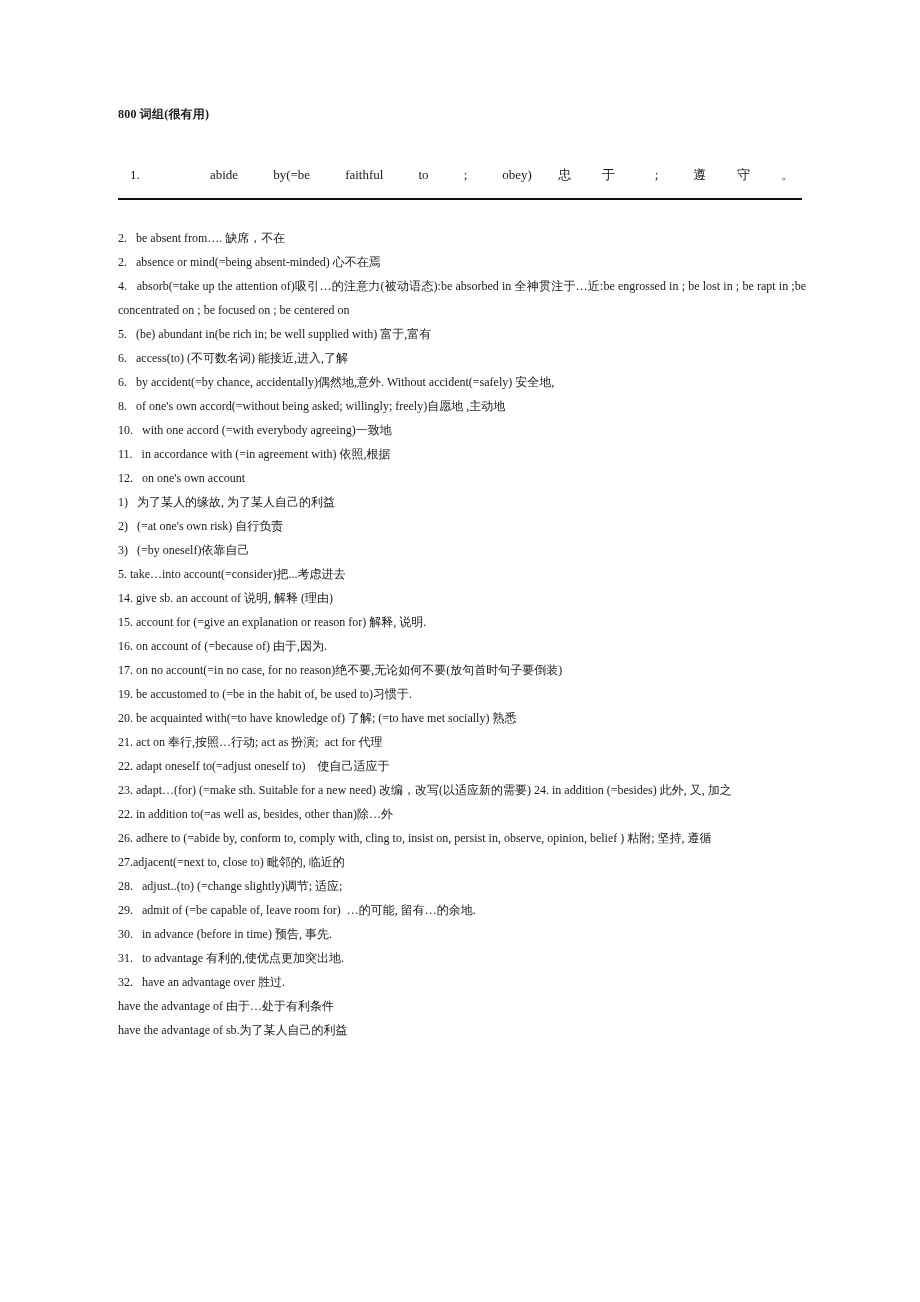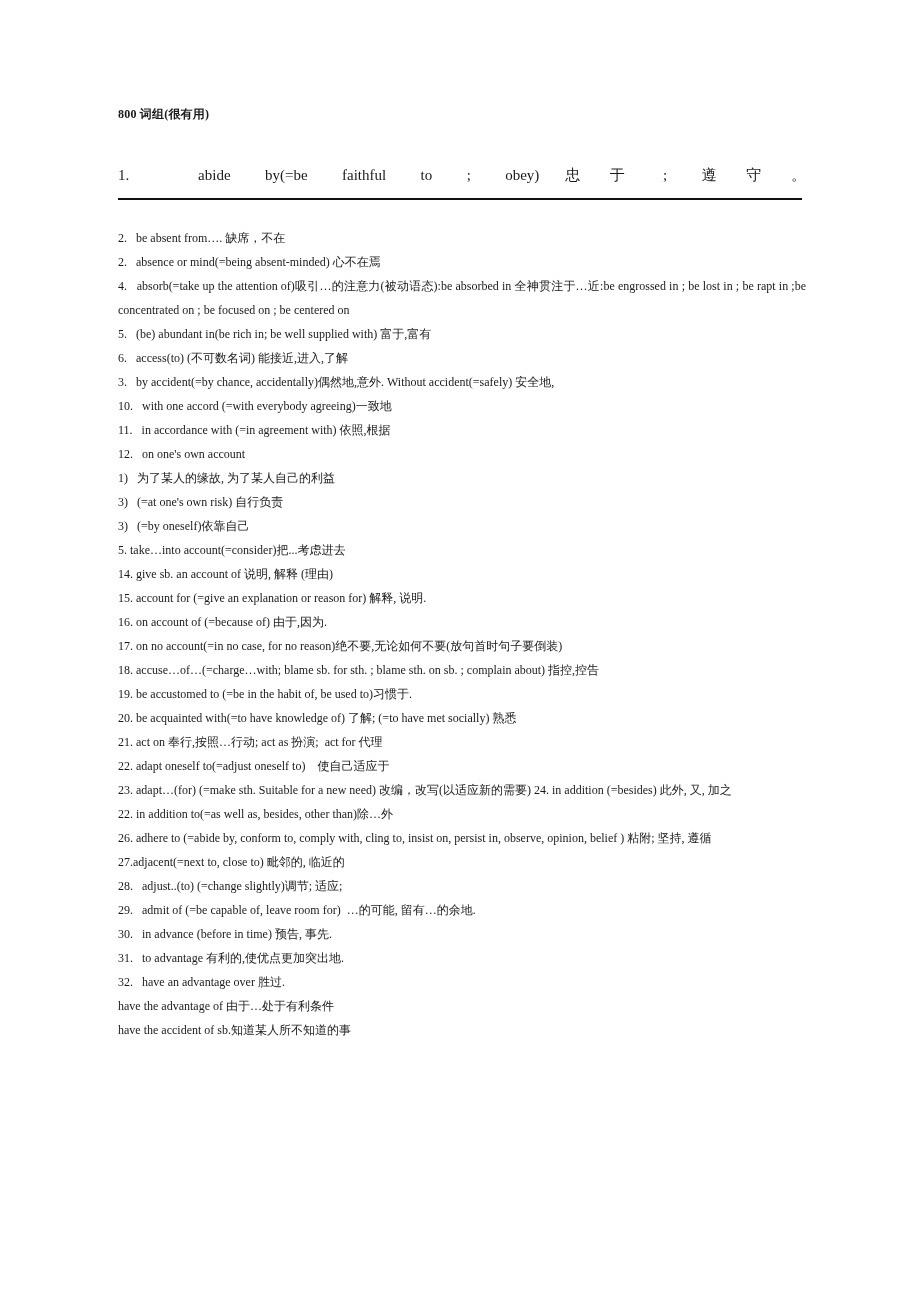--- a/index.html
+++ b/index.html
@@ -35,23 +35,23 @@
   .doc-title {
     font-weight: bold;
     font-size: 12px;
     line-height: 20px;
     margin: 0 0 0 0;
     letter-spacing: 0.2px;
   }
 
   
   .entry-first {
-    margin: 0;
+    margin: 12px;
     padding: 0;
-    font-size: 15px;
+    font-size: 13px;
     line-height: 22px;
     text-align: justify;
     text-align-last: justify;
     white-space: pre-wrap;
     word-spacing: 1.0px;
     margin-top: 40px;
   }
 
   .rule {
     margin: 0;
@@ -94,45 +94,45 @@
     <p class="entry-first">1.        abide    by(=be    faithful    to    ;    obey)   忠   于    ;    遵   守   。</p>
 
     <hr class="rule">
 
     <div class="body-list">
       <p class="line">2.   be absent from…. 缺席，不在</p>
       <p class="line">2.   absence or mind(=being absent-minded) 心不在焉</p>
       <p class="line justified">4.   absorb(=take up the attention of)吸引…的注意力(被动语态):be absorbed in 全神贯注于…近:be engrossed in ; be lost in ; be rapt in ;be concentrated on ; be focused on ; be centered on</p>
       <p class="line">5.   (be) abundant in(be rich in; be well supplied with) 富于,富有</p>
       <p class="line">6.   access(to) (不可数名词) 能接近,进入,了解</p>
-      <p class="line">3.   by accident(=by chance, accidentally)偶然地,意外. Without accident(=safely) 安全地,</p>
+      <p class="line">6.   by accident(=by chance, accidentally)偶然地,意外. Without accident(=safely) 安全地,</p>
+      <p class="line">8.   of one's own accord(=without being asked; willingly; freely)自愿地 ,主动地</p>
       <p class="line">10.   with one accord (=with everybody agreeing)一致地</p>
       <p class="line">11.   in accordance with (=in agreement with) 依照,根据</p>
       <p class="line">12.   on one's own account</p>
       <p class="line">1)   为了某人的缘故, 为了某人自己的利益</p>
-      <p class="line">3)   (=at one's own risk) 自行负责</p>
+      <p class="line">2)   (=at one's own risk) 自行负责</p>
       <p class="line">3)   (=by oneself)依靠自己</p>
       <p class="line">5. take…into account(=consider)把...考虑进去</p>
       <p class="line">14. give sb. an account of 说明, 解释 (理由)</p>
       <p class="line">15. account for (=give an explanation or reason for) 解释, 说明.</p>
       <p class="line">16. on account of (=because of) 由于,因为.</p>
       <p class="line">17. on no account(=in no case, for no reason)绝不要,无论如何不要(放句首时句子要倒装)</p>
-      <p class="line">18. accuse…of…(=charge…with; blame sb. for sth. ; blame sth. on sb. ; complain about) 指控,控告</p>
       <p class="line">19. be accustomed to (=be in the habit of, be used to)习惯于.</p>
       <p class="line">20. be acquainted with(=to have knowledge of) 了解; (=to have met socially) 熟悉</p>
       <p class="line">21. act on 奉行,按照…行动; act as 扮演;  act for 代理</p>
       <p class="line">22. adapt oneself to(=adjust oneself to)    使自己适应于</p>
       <p class="line">23. adapt…(for) (=make sth. Suitable for a new need) 改编，改写(以适应新的需要) 24. in addition (=besides) 此外, 又, 加之</p>
       <p class="line justified">22. in addition to(=as well as, besides, other than)除…外</p>
       <p class="line">26. adhere to (=abide by, conform to, comply with, cling to, insist on, persist in, observe, opinion, belief ) 粘附; 坚持, 遵循</p>
       <p class="line justified">27.adjacent(=next to, close to) 毗邻的, 临近的</p>
       <p class="line">28.   adjust..(to) (=change slightly)调节; 适应;</p>
       <p class="line">29.   admit of (=be capable of, leave room for)  …的可能, 留有…的余地.</p>
       <p class="line">30.   in advance (before in time) 预告, 事先.</p>
       <p class="line">31.   to advantage 有利的,使优点更加突出地.</p>
       <p class="line">32.   have an advantage over 胜过.</p>
       <p class="line">have the advantage of 由于…处于有利条件</p>
-      <p class="line">have the accident of sb.知道某人所不知道的事</p>
+      <p class="line">have the advantage of sb.为了某人自己的利益</p>
       <p class="line"></p>
     </div>
 
   </div>
 </div>
 
 </body></html>

